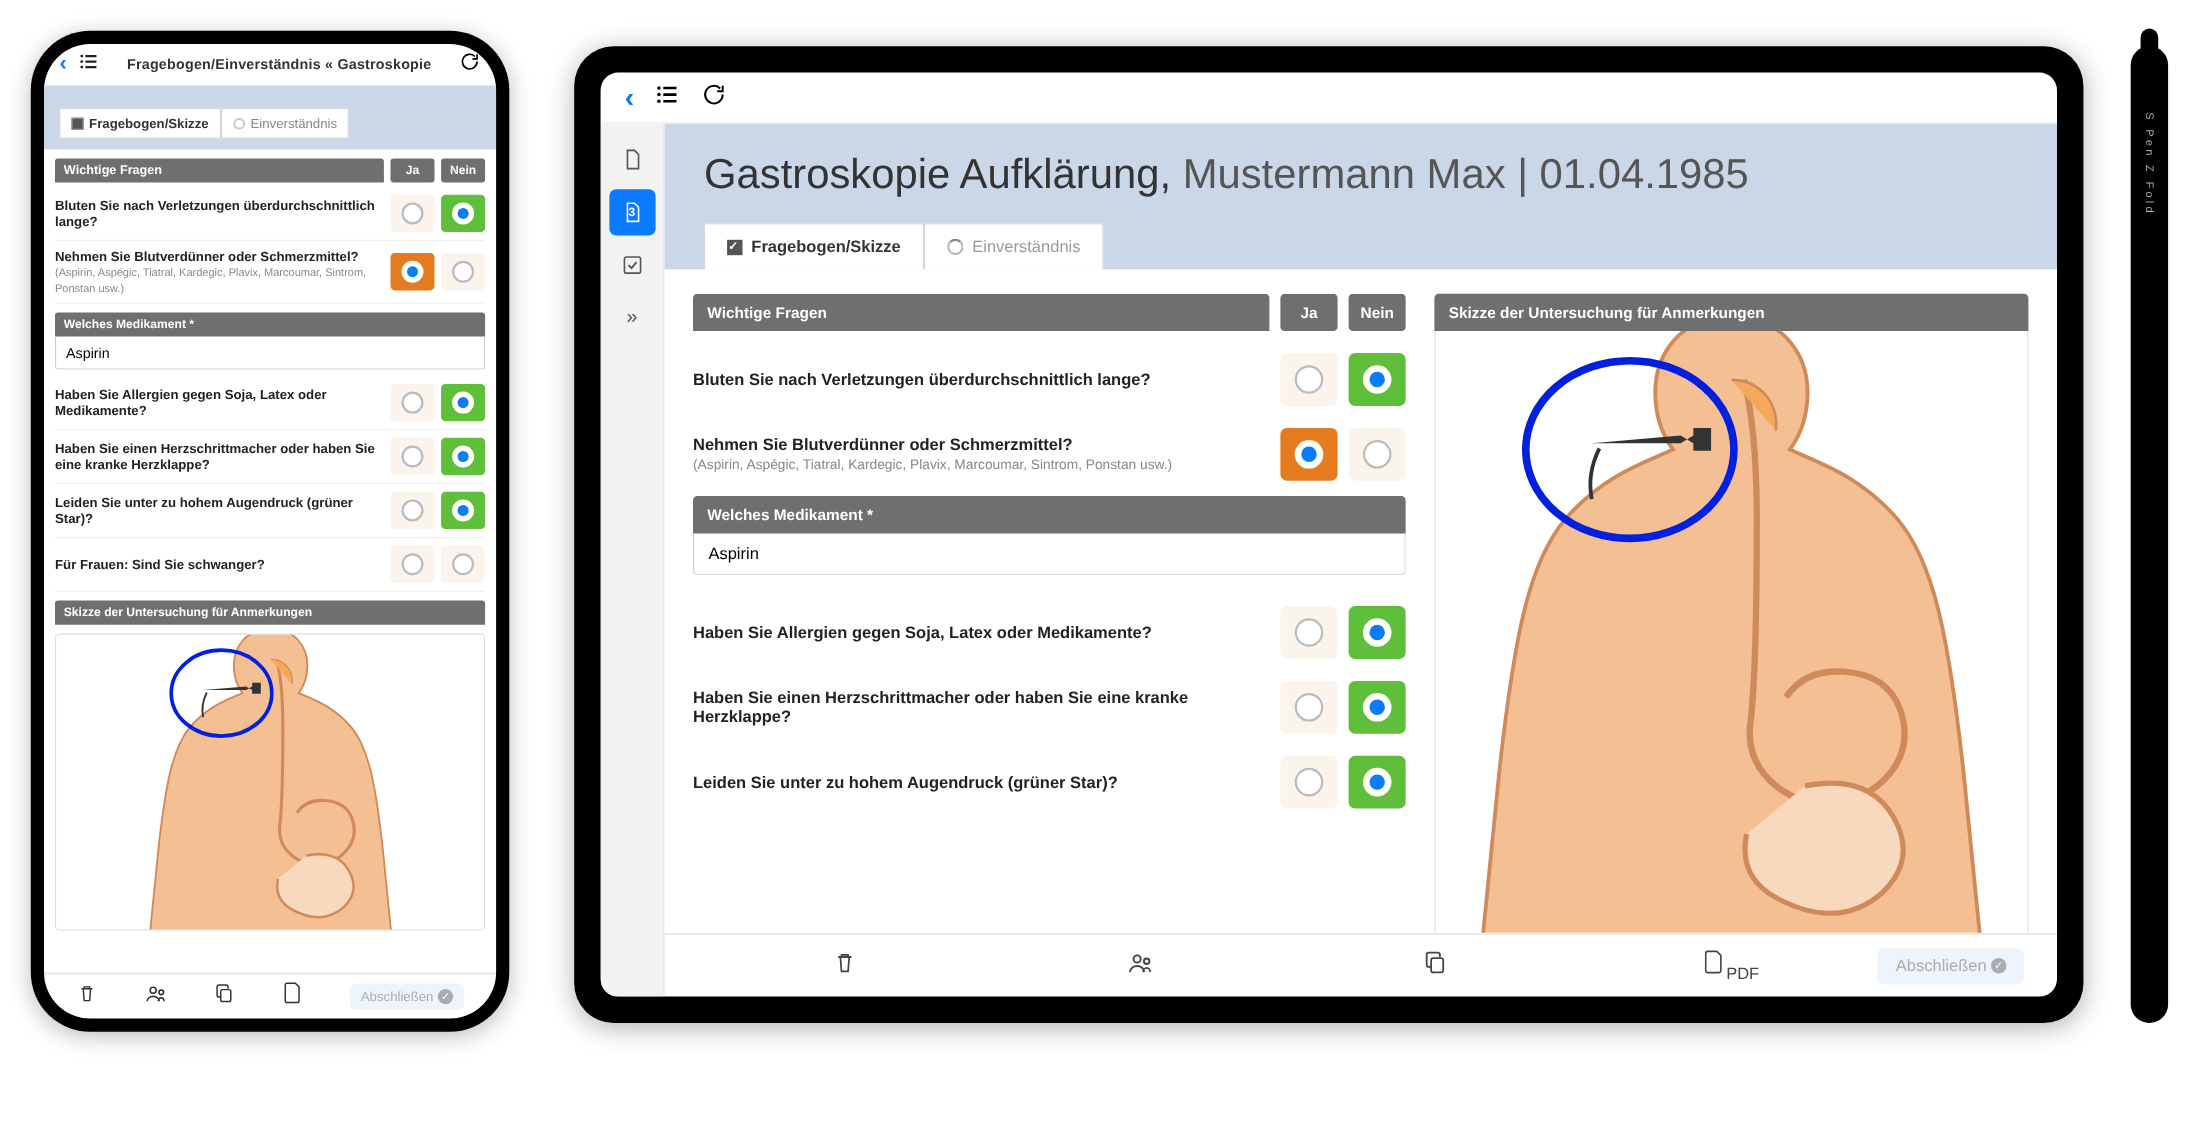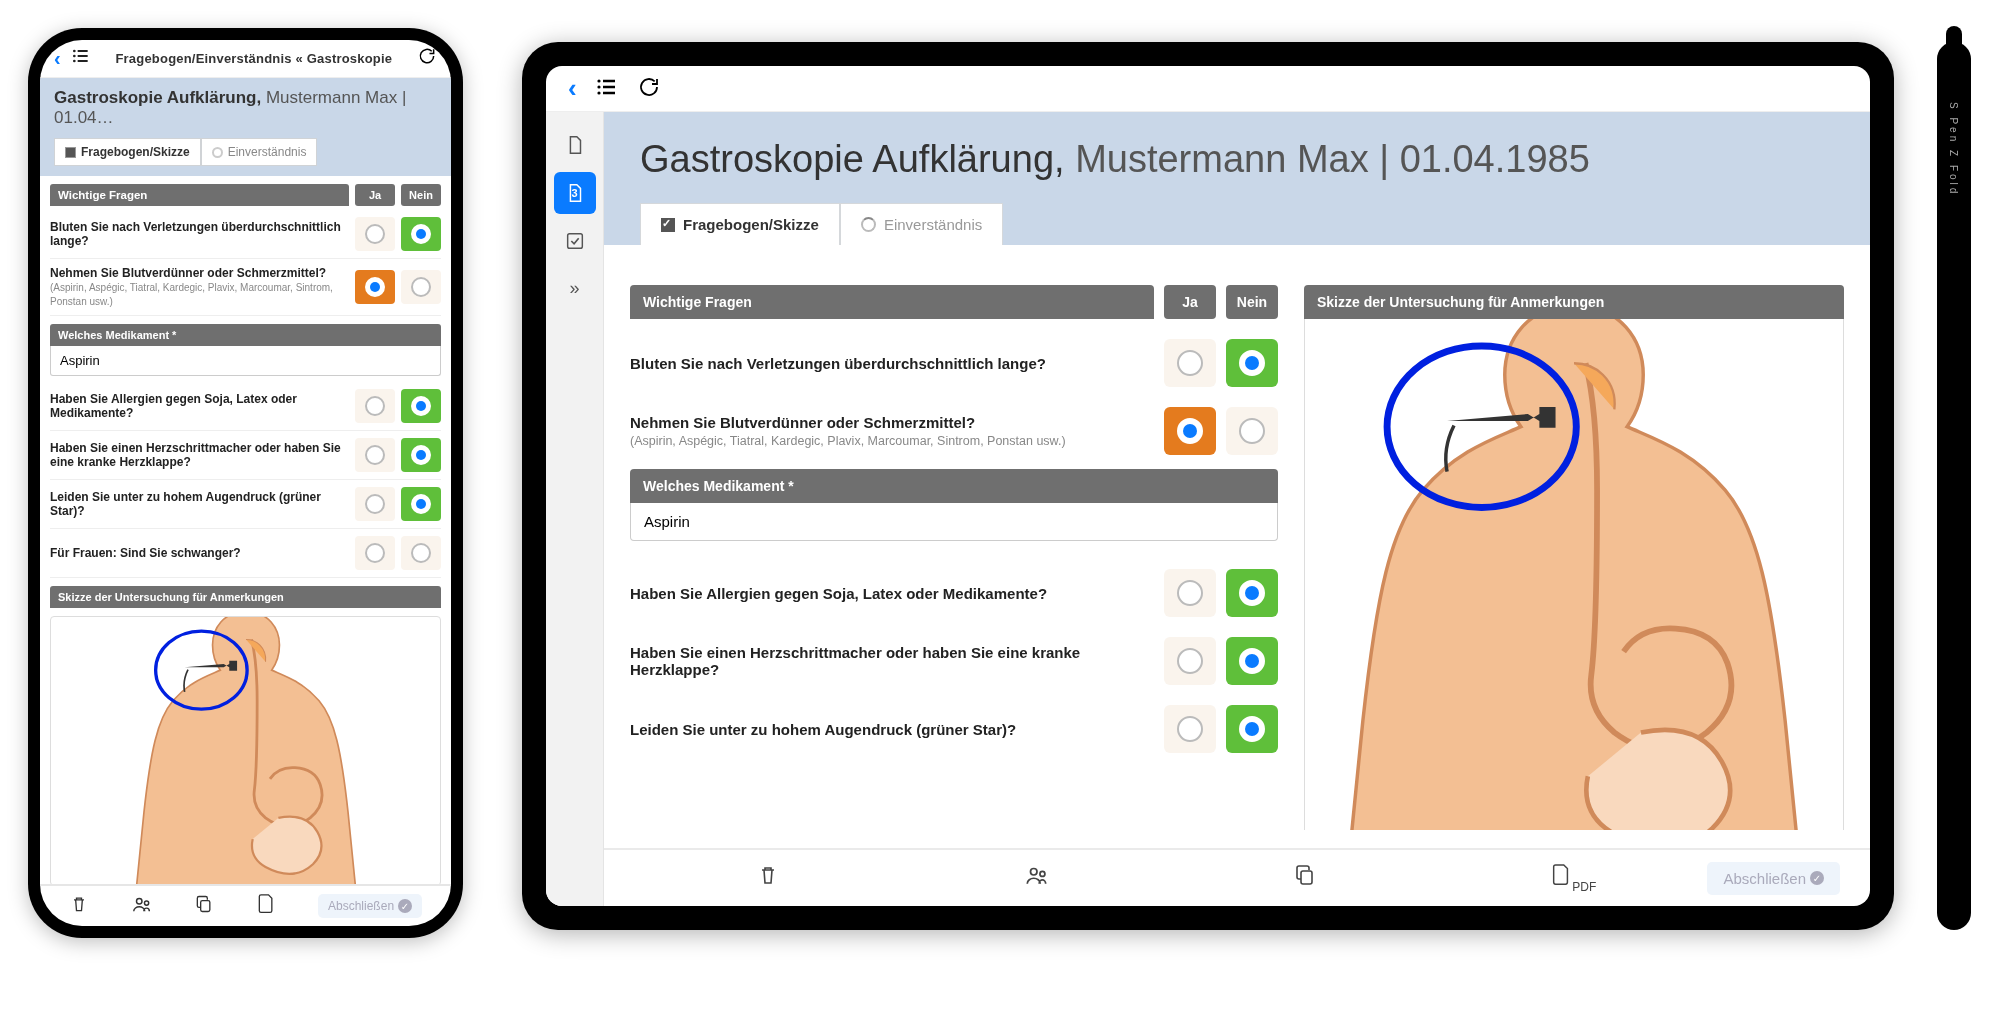--- a/index.html
+++ b/index.html
@@ -55,21 +55,21 @@
   .tab-screen { width:100%; height:100%; border-radius:16px; overflow:hidden; background:#fff; display:flex; flex-direction:column; }
   .t-top { height:46px; display:flex; align-items:center; padding:0 22px; gap:18px; border-bottom:1px solid #eee; }
   .t-crumb { flex:1; text-align:center; font-size:16px; font-weight:700; color:#333; }
   .t-crumb .sep { font-weight:400; color:#888; padding:0 4px; }
   .t-main { flex:1; display:flex; overflow:hidden; }
   .t-side { width:58px; background:#f2f2f2; border-right:1px solid #e4e4e4; display:flex; flex-direction:column; align-items:center; padding-top:12px; gap:6px; }
   .t-side .ic { width:42px; height:42px; display:flex; align-items:center; justify-content:center; border-radius:6px; color:#555; font-size:20px; }
   .t-side .ic.active { background:#0a7bff; color:#fff; position:relative; }
   .t-side .ic.active .num { position:absolute; font-size:11px; font-weight:700; }
   .t-side .chev { margin-top:10px; color:#555; font-size:18px; }
-  .t-content { flex:1; display:flex; flex-direction:column; overflow:hidden;gap:18px; }
+  .t-content { flex:1; display:flex; flex-direction:column; overflow:hidden; }
   .t-head { background:#c9d7e8; padding:26px 36px 0; }
   .t-title { font-size:38px; color:#333; }
   .t-title .light { font-weight:300; color:#555; }
   .t-tabs { display:flex; gap:0; margin-top:22px; }
   .t-tab { font-size:15px; padding:12px 20px; background:#fff; border:1px solid #d5d8db; display:flex; align-items:center; gap:8px; color:#999; border-bottom:none; }
   .t-tab.active { color:#333; font-weight:600; }
   .t-tab .chk { width:14px;height:14px;background:#555;display:inline-block;position:relative; }
   .t-tab .chk::after{content:'✓';color:#fff;font-size:11px;position:absolute;left:1px;top:-1px;}
   .t-tab .donut { width:15px;height:15px;border:2px solid #bbb;border-radius:50%;border-top-color:#888;display:inline-block; }
   .t-body { flex:1; background:#fff; display:flex; gap:26px; padding:22px 26px; overflow:hidden; }
@@ -160,23 +160,20 @@
     <span class="back-ch">‹</span>
     <span class="list-icon"><svg width="20" height="20">
             <use href="#listic"></use>
           </svg></span>
     <span class="p-crumb">Fragebogen/Einverständnis  «  Gastroskopie</span>
     <span class="ref"><svg width="20" height="20">
             <use href="#refresh"></use>
           </svg></span>
   </div>
   <div class="p-head">
-    <div class="p-title">
-      <b>Gastroskopie Aufklärung,</b><span class="light"> Mustermann Max | 01.04…</span>
-    </div>
     <div class="p-tabs">
       <div class="p-tab active">
             <span class="chk"></span>
             <span>Fragebogen/Skizze</span>
           </div>
       <div class="p-tab">
             <span class="donut" style="width:11px;height:11px;border:2px solid #ccc;border-radius:50%;display:inline-block;"></span>
             <span>Einverständnis</span>
           </div>
     </div>
@@ -387,21 +384,21 @@
                 <use href="#trash"></use>
               </svg></span>
         <span class="fi"><svg width="26" height="26">
                 <use href="#people"></use>
               </svg></span>
         <span class="fi"><svg width="24" height="24">
                 <use href="#copy"></use>
               </svg></span>
         <span class="fi"><svg width="22" height="26">
                 <use href="#docpdf"></use>
-              </svg><sub style="font-size:12px;vertical-align:bottom">PDF</sub></span>
+              </svg><sub style="font-size:15px;vertical-align:bottom">PDF</sub></span>
         <span class="abs-btn">
               <span>Abschließen</span>
               <span class="ci">✓</span>
             </span>
       </div>
     </div>
   </div>
  </div>
 </div>
 

